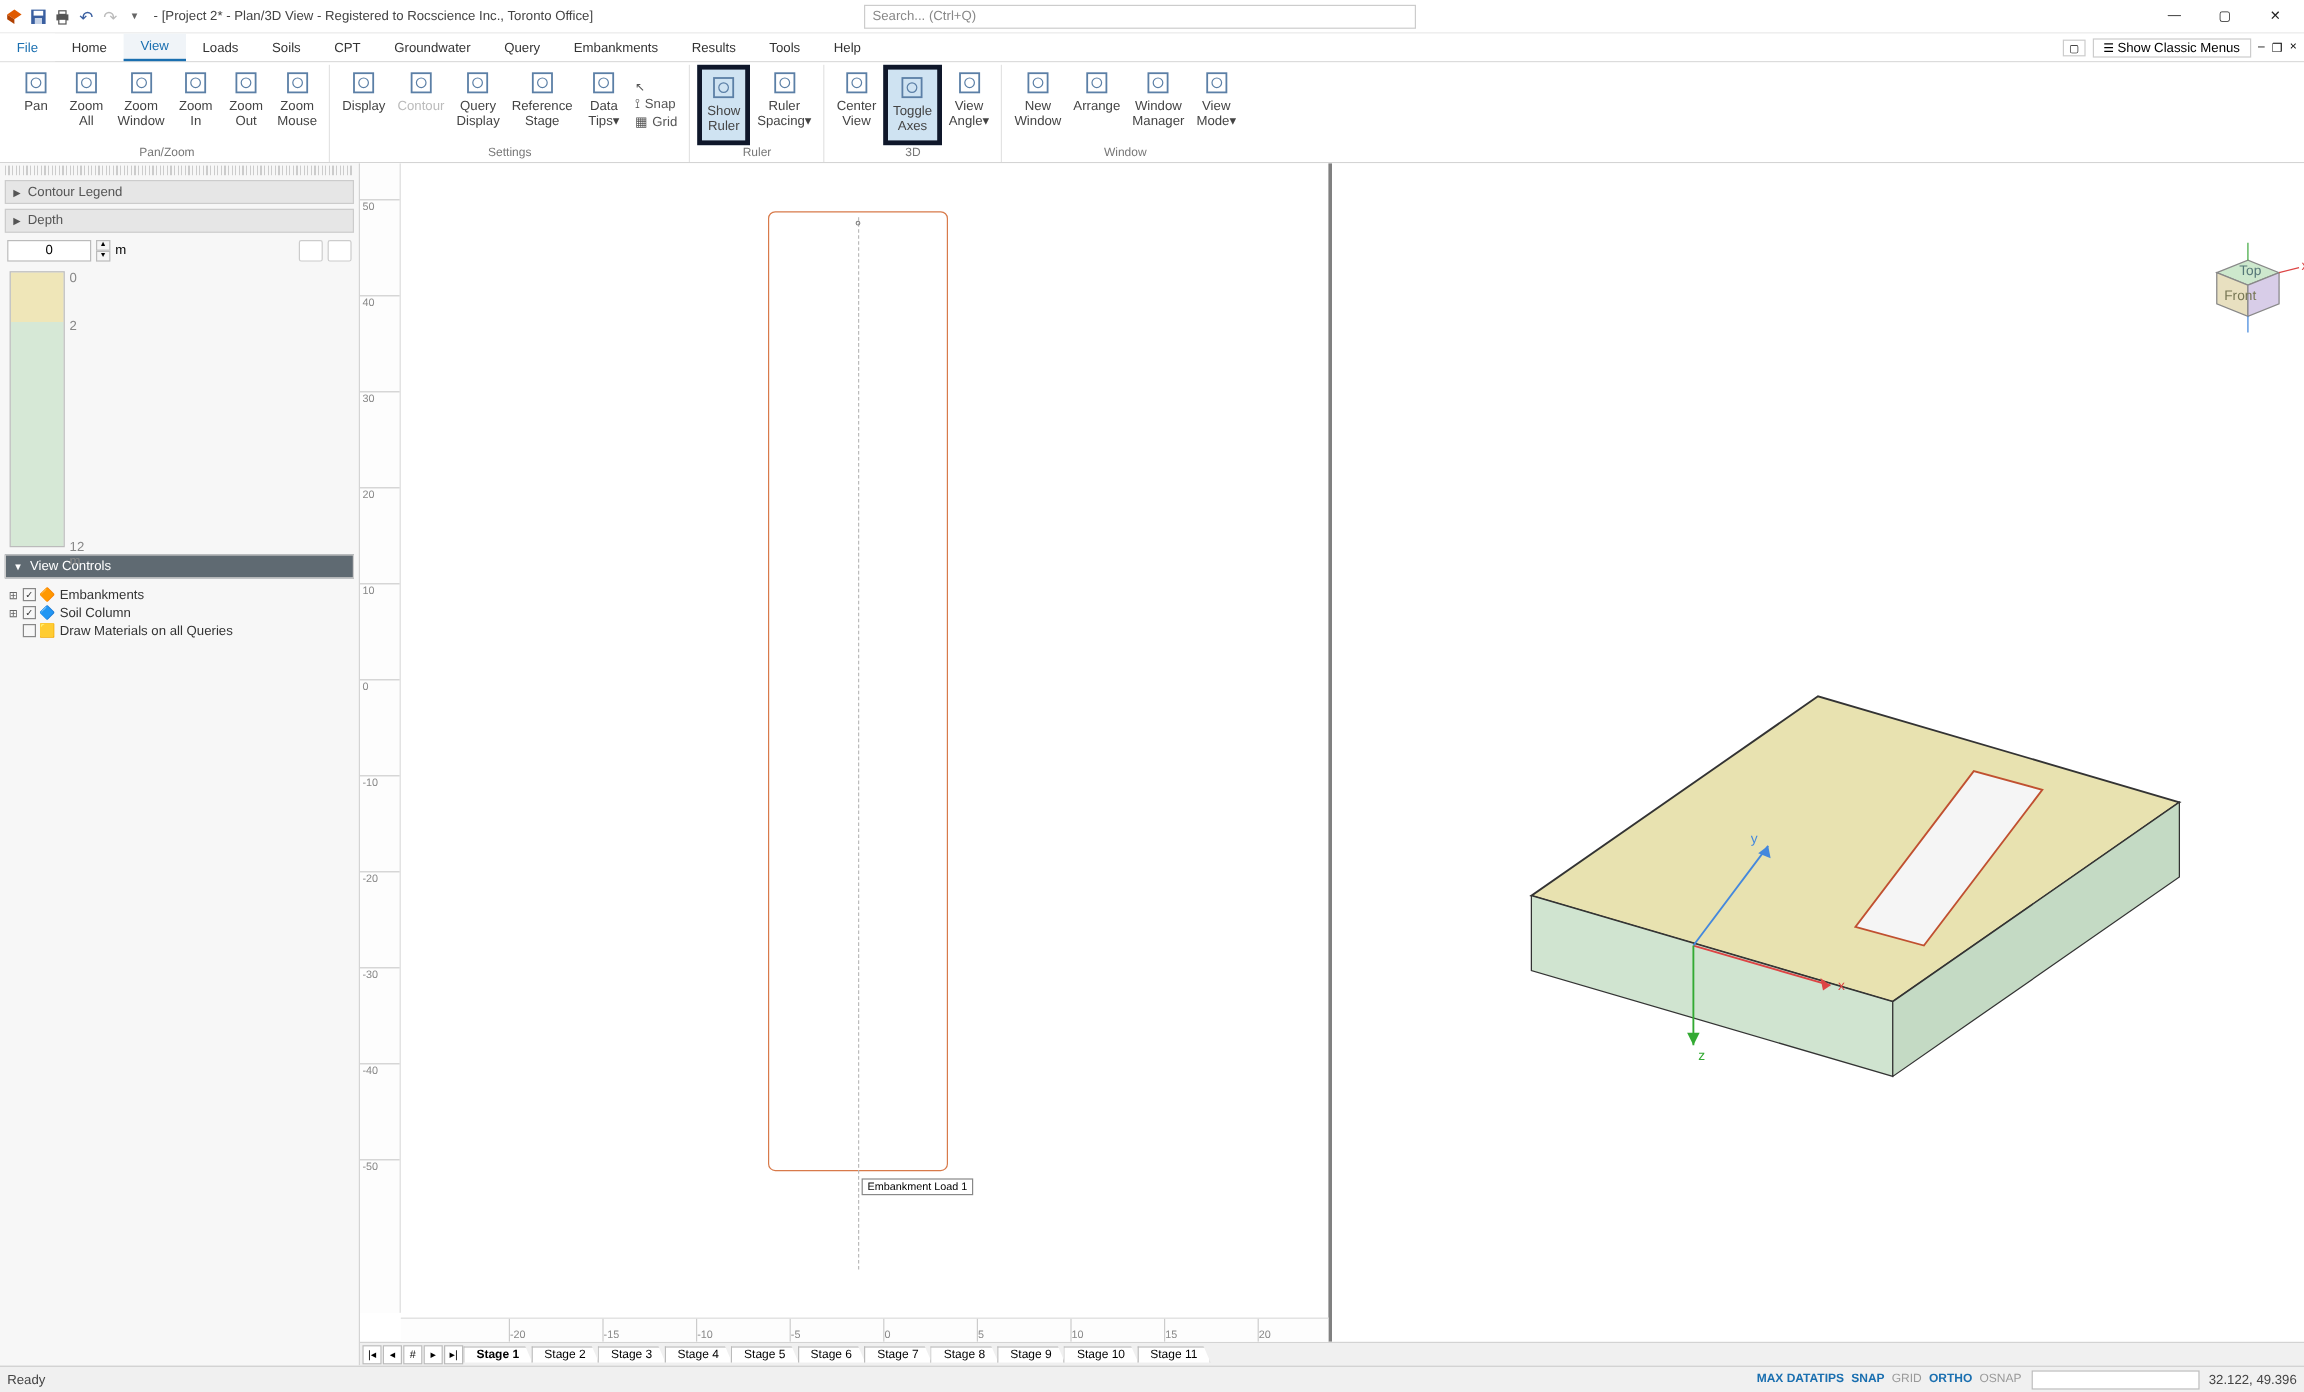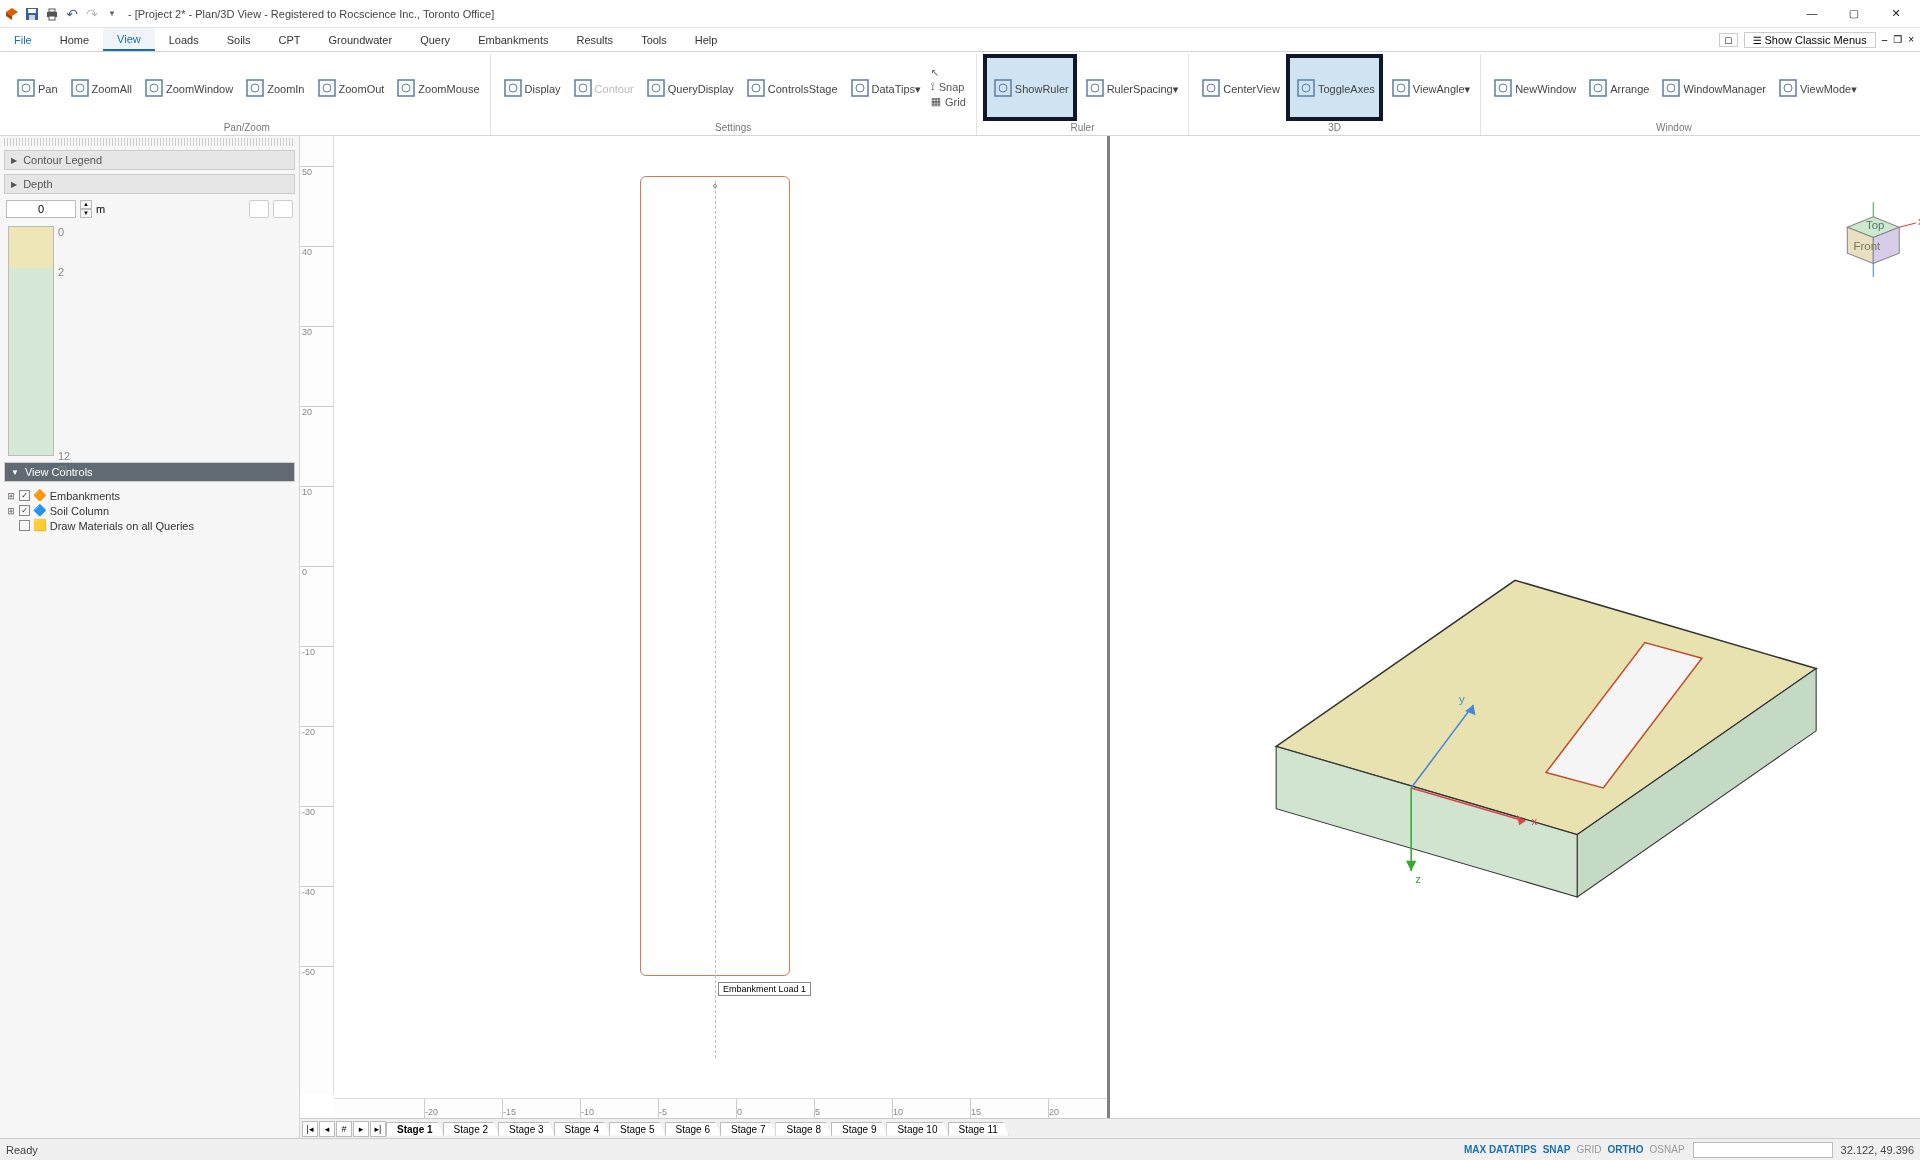--- a/index.html
+++ b/index.html
@@ -13,21 +13,21 @@
 .win-controls span { width:28px; text-align:center; }
 .menubar { height:24px; background:#fff; display:flex; align-items:stretch; border-bottom:1px solid #d4d4d4; }
 .menu-item { padding:0 14px; display:flex; align-items:center; color:#333; cursor:default; }
 .menu-item.file { background:#fff; color:#1a6fb0; }
 .menu-item.active { border-bottom:2px solid #1a6fb0; color:#1a6fb0; background:#f0f4f8; }
 .menu-right { margin-left:auto; display:flex; align-items:center; gap:6px; padding-right:6px; }
 .classic-btn { border:1px solid #ccc; padding:1px 8px; background:#fff; font-size:10px; }
 .ribbon { height:84px; background:#fff; border-bottom:1px solid #d4d4d4; display:flex; align-items:stretch; padding:2px 4px 0 4px; }
 .rgroup { display:flex; flex-direction:column; align-items:center; border-right:1px solid #e3e3e3; padding:0 6px; }
 .rgroup-items { display:flex; gap:2px; flex:1; }
-.rbtn { display:flex; flex-direction:row; align-items:center; justify-content:flex-start; padding:3px 4px 0 4px; min-width:40px; text-align:center; line-height:1.1; color:#444; }
+.rbtn { display:flex; flex-direction:column; align-items:center; justify-content:flex-start; padding:3px 4px 0 4px; min-width:40px; text-align:center; line-height:1.1; color:#444; }
 .rbtn.toggled { background:#cfe3f2; border:4px solid #0f172a; }
 .rbtn.disabled { color:#bbb; }
 .rbtn .ico { width:24px; height:24px; margin-bottom:2px; display:flex; align-items:center; justify-content:center; }
 .rgroup-label { font-size:10px; color:#777; padding:1px 0 2px 0; }
 .snap-col { display:flex; flex-direction:column; justify-content:center; gap:2px; padding:0 4px; }
 .snap-row { display:flex; align-items:center; gap:4px; font-size:10px; color:#555; }
 .workspace { flex:1; display:flex; overflow:hidden; }
 .sidebar { width:300px; background:#f7f7f7; border-right:1px solid #d4d4d4; display:flex; flex-direction:column; }
 .drag-grip { height:8px; background:repeating-linear-gradient(90deg,#ccc 0 1px,transparent 1px 3px); margin:2px 4px; }
 .panel-hdr { background:#e6e6e6; border:1px solid #ccc; margin:2px 4px; padding:3px 6px; color:#555; display:flex; align-items:center; gap:6px; }
@@ -89,20 +89,21 @@
           <rect x="2" y="5" width="10" height="5" fill="#555"></rect>
           <rect x="4" y="2" width="6" height="3" fill="#fff" stroke="#555"></rect>
           <rect x="4" y="9" width="6" height="4" fill="#fff" stroke="#555"></rect>
         </svg>
       </span>
     <span class="qat-icon" style="color:#3a5fa0;font-size:14px">↶</span>
     <span class="qat-icon" style="color:#bbb;font-size:14px">↷</span>
     <span class="qat-icon" style="font-size:8px;color:#666">▼</span>
   </div>
   <span class="title-text">- [Project 2* - Plan/3D View - Registered to Rocscience Inc., Toronto Office]</span>
+  <div class="search-box">Search... (Ctrl+Q)</div>
   <div class="win-controls">
     <span>—</span>
     <span>▢</span>
     <span>✕</span>
   </div>
 </div>
 
 <div class="menubar">
   <div id="menu-holder" style="display:flex">
       <div class="menu-item file">File</div>
@@ -222,21 +223,21 @@
           <div>Query</div>
           <div>Display</div>
         </div>
         <div class="rbtn">
           <div class="ico">
             <svg width="22" height="22">
               <rect x="3" y="3" width="16" height="16" fill="none" stroke="#5b7fa6" stroke-width="1.5"></rect>
               <circle cx="11" cy="11" r="4" fill="none" stroke="#5b7fa6"></circle>
             </svg>
           </div>
-          <div>Controls</div>
+          <div>Reference</div>
           <div>Stage</div>
         </div>
         <div class="rbtn">
           <div class="ico">
             <svg width="22" height="22">
               <rect x="3" y="3" width="16" height="16" fill="none" stroke="#5b7fa6" stroke-width="1.5"></rect>
               <circle cx="11" cy="11" r="4" fill="none" stroke="#5b7fa6"></circle>
             </svg>
           </div>
           <div>Data</div>

